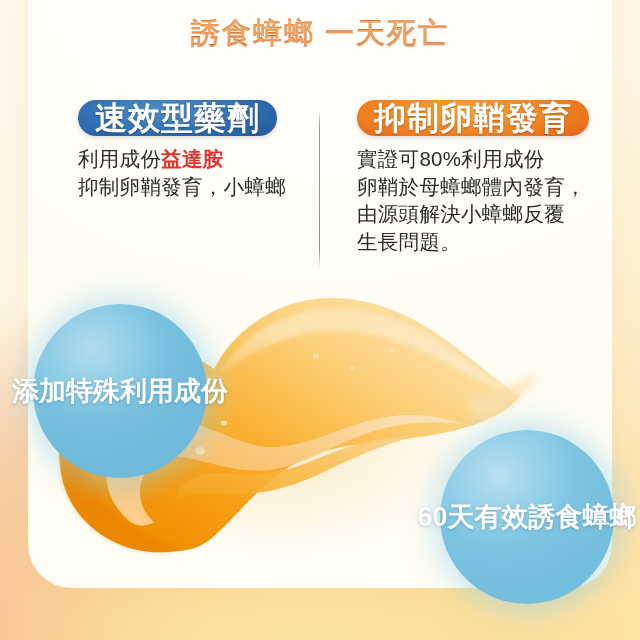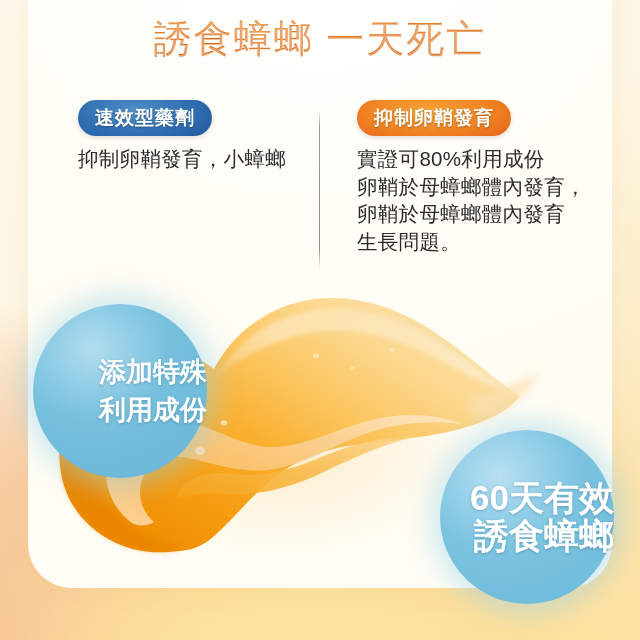--- a/index.html
+++ b/index.html
@@ -28,21 +28,21 @@
       radial-gradient(150% 110% at 50% 0%, #ffffff 0%, #fffdf4 48%, #fffdf3 72%, #fffdf6 100%);
     box-shadow:0 2px 24px rgba(214,170,110,.10);
     overflow:hidden;
   }
 
   
   .heading{
     position:absolute;left:0;right:0;top:14px;
     text-align:center;
     font-family:"Liberation Sans","DejaVu Sans",sans-serif;
-    font-size:38px;font-weight:normal;letter-spacing:2px;
+    font-size:29px;font-weight:bold;letter-spacing:2px;
     color:#e2761f;
     background:linear-gradient(180deg,#e8832a 0%,#dd6c14 55%,#d9651a 100%);
     -webkit-background-clip:text;background-clip:text;
     -webkit-text-fill-color:transparent;
     text-shadow:0 1px 0 rgba(255,255,255,.35);
     white-space:nowrap;
   }
 
   
   .panels{
@@ -57,21 +57,21 @@
     position:absolute;left:319px;top:110px;width:1px;height:158px;
     background:linear-gradient(180deg,rgba(150,150,150,0) 0%,#9a9a9a 10%,#8e8e8e 88%,rgba(150,150,150,0) 100%);
   }
 
   
   .badge{
     display:inline-block;
     height:36px;line-height:36px;
     border-radius:18px;
     padding:0 17px;
-    font-size:19px;font-weight:bold;letter-spacing:1px;
+    font-size:32px;font-weight:bold;letter-spacing:1px;
     color:#ffffff;
     white-space:nowrap;
     text-shadow:0 1px 2px rgba(0,0,0,.30);
     box-shadow:0 2px 5px rgba(0,0,0,.13);
   }
   .badge.blue{
     background:
       radial-gradient(130% 190% at 42% 30%, #4f8fc6 0%, #2f6db1 34%, #1f4f93 68%, #163d7e 100%);
   }
   .badge.orange{
@@ -89,36 +89,36 @@
   }
   .copy .hl{color:#e2322b;font-weight:bold;}
   .copy .ln{display:block;white-space:nowrap;}
 
   
   .gel-wrap{position:absolute;left:0;top:0;width:640px;height:640px;pointer-events:none;}
 
   
   .bubble{
     position:absolute;border-radius:50%;
-    display:flex;flex-direction:column;align-items:flex-end;justify-content:center;
+    display:flex;flex-direction:row;align-items:center;justify-content:center;
     color:#ffffff;font-weight:bold;text-align:center;
     text-shadow:0 1px 3px rgba(40,90,120,.35);
   }
   .bubble .bl{display:block;white-space:nowrap;}
 
   .bubble.left{
     left:33px;top:304px;width:174px;height:174px;
     font-size:27px;line-height:38px;
     background:
       radial-gradient(72% 66% at 34% 26%, #b2ddee 0%, #8ecce6 36%, #77c0de 62%, #6fbadb 100%);
     box-shadow:0 0 26px 10px rgba(150,210,235,.45);
   }
   .bubble.right{
     left:440px;top:430px;width:174px;height:174px;
-    font-size:35px;line-height:38px;
+    font-size:27px;line-height:38px;
     background:
       radial-gradient(72% 66% at 34% 26%, #b8e0f0 0%, #93cfe8 38%, #7cc4e0 64%, #74bedd 100%);
     box-shadow:0 0 26px 10px rgba(150,210,235,.45);
   }
 </style>
 </head>
 <body>
 
 <div class="stage">
 
@@ -126,30 +126,31 @@
 
   <div class="heading">誘食蟑螂 一天死亡</div>
 
   <div class="divider"></div>
 
   <div class="panels">
 
     <div class="panel left">
       <div class="badge blue">速效型藥劑</div>
       <div class="copy">
+        <span class="ln"><span>利用成份</span><span class="hl">益達胺</span></span>
         <span class="ln">抑制卵鞘發育，小蟑螂</span>
       </div>
     </div>
 
     <div class="panel right">
       <div class="badge orange">抑制卵鞘發育</div>
       <div class="copy">
         <span class="ln">實證可80%利用成份</span>
         <span class="ln">卵鞘於母蟑螂體內發育，</span>
-        <span class="ln">卵鞘於母蟑螂體內發育</span>
+        <span class="ln">由源頭解決小蟑螂反覆</span>
         <span class="ln">生長問題。</span>
       </div>
     </div>
 
   </div>
 
   <div class="gel-wrap">
     <svg width="640" height="640" viewBox="0 0 640 640" xmlns="http://www.w3.org/2000/svg">
       <defs>
         <linearGradient id="gelBody" x1="0.08" y1="0.85" x2="0.95" y2="0.1">

